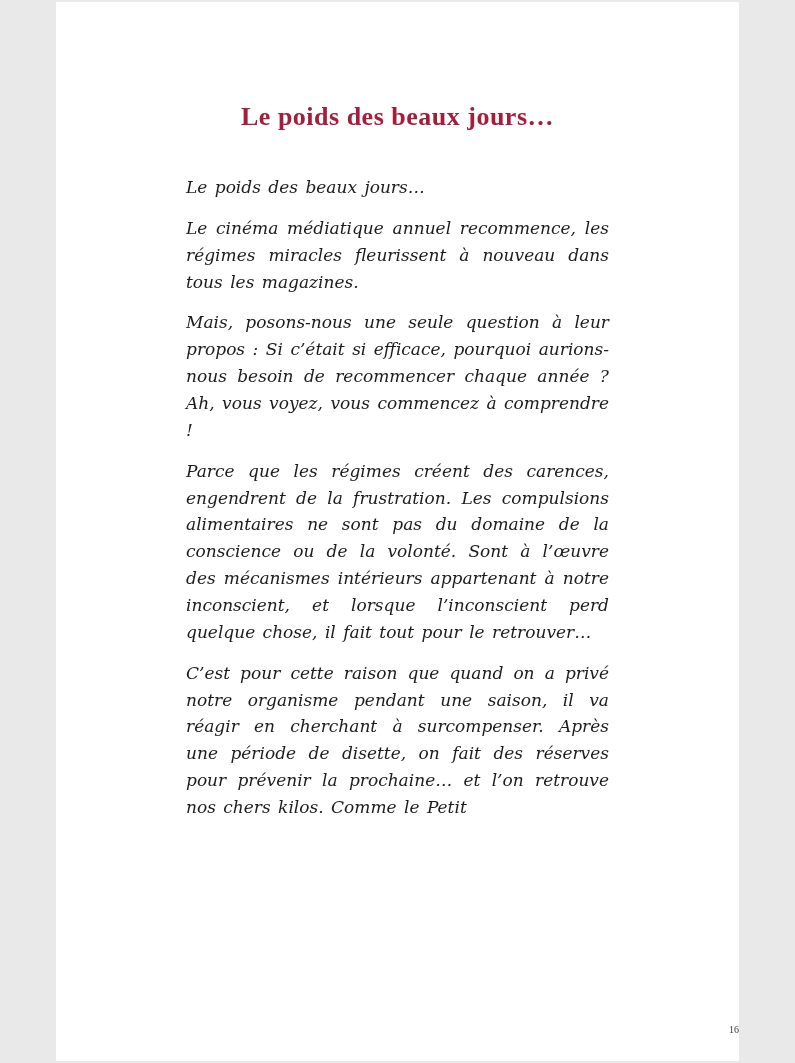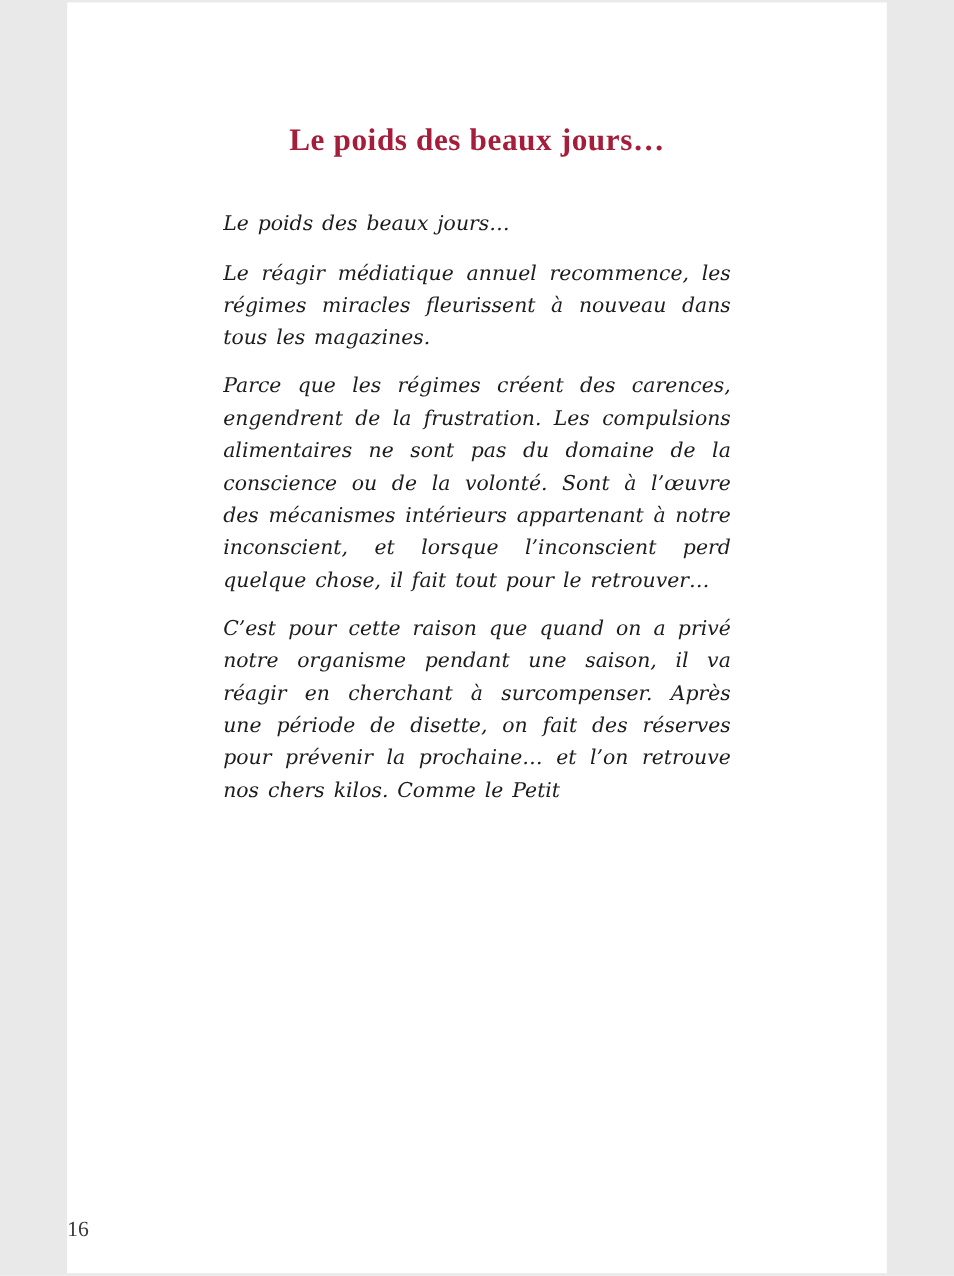--- a/index.html
+++ b/index.html
@@ -46,36 +46,37 @@
 
   .body-text p.short {
     text-align: left;
   }
 
   .page-number {
     position: absolute;
     bottom: 26px;
     left: 0;
     width: 100%;
-    text-align: left;
-    font-size: 18px;
+    text-align: right;
+    font-size: 10px;
     color: #3a3a3a;
     font-style: normal;
     font-family: "Liberation Serif", "DejaVu Serif", serif;
   }
 </style>
 </head>
 <body>
 
 <div class="page">
   <div class="content">
     <h1 class="title" style="color: rgb(165, 29, 58);">Le poids des beaux jours…</h1>
 
     <div class="body-text">
         <p class="short">Le poids des beaux jours…</p>
-        <p>Le réagir médiatique annuel recommence, les régimes miracles fleurissent à nouveau dans tous les magazines.</p>
+        <p>Le cinéma médiatique annuel recommence, les régimes miracles fleurissent à nouveau dans tous les magazines.</p>
+        <p>Mais, posons-nous une seule question à leur propos : Si c’était si efficace, pourquoi aurions-nous besoin de recommencer chaque année ? Ah, vous voyez, vous commencez à comprendre !</p>
         <p>Parce que les régimes créent des carences, engendrent de la frustration. Les compulsions alimentaires ne sont pas du domaine de la conscience ou de la volonté. Sont à l’œuvre des mécanismes intérieurs appartenant à notre inconscient, et lorsque l’inconscient perd quelque chose, il fait tout pour le retrouver…</p>
         <p>C’est pour cette raison que quand on a privé notre organisme pendant une saison, il va réagir en cherchant à surcompenser. Après une période de disette, on fait des réserves pour prévenir la prochaine… et l’on retrouve nos chers kilos. Comme le Petit</p>
       </div>
   </div>
 
   <div class="page-number">16</div>
 </div>
 
 </body></html>

